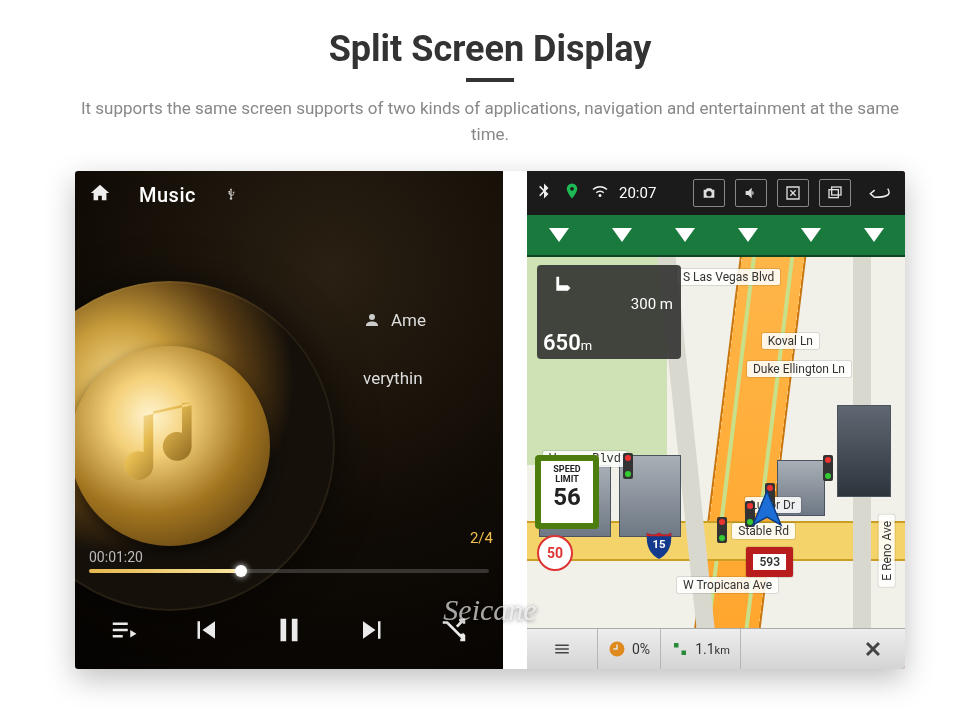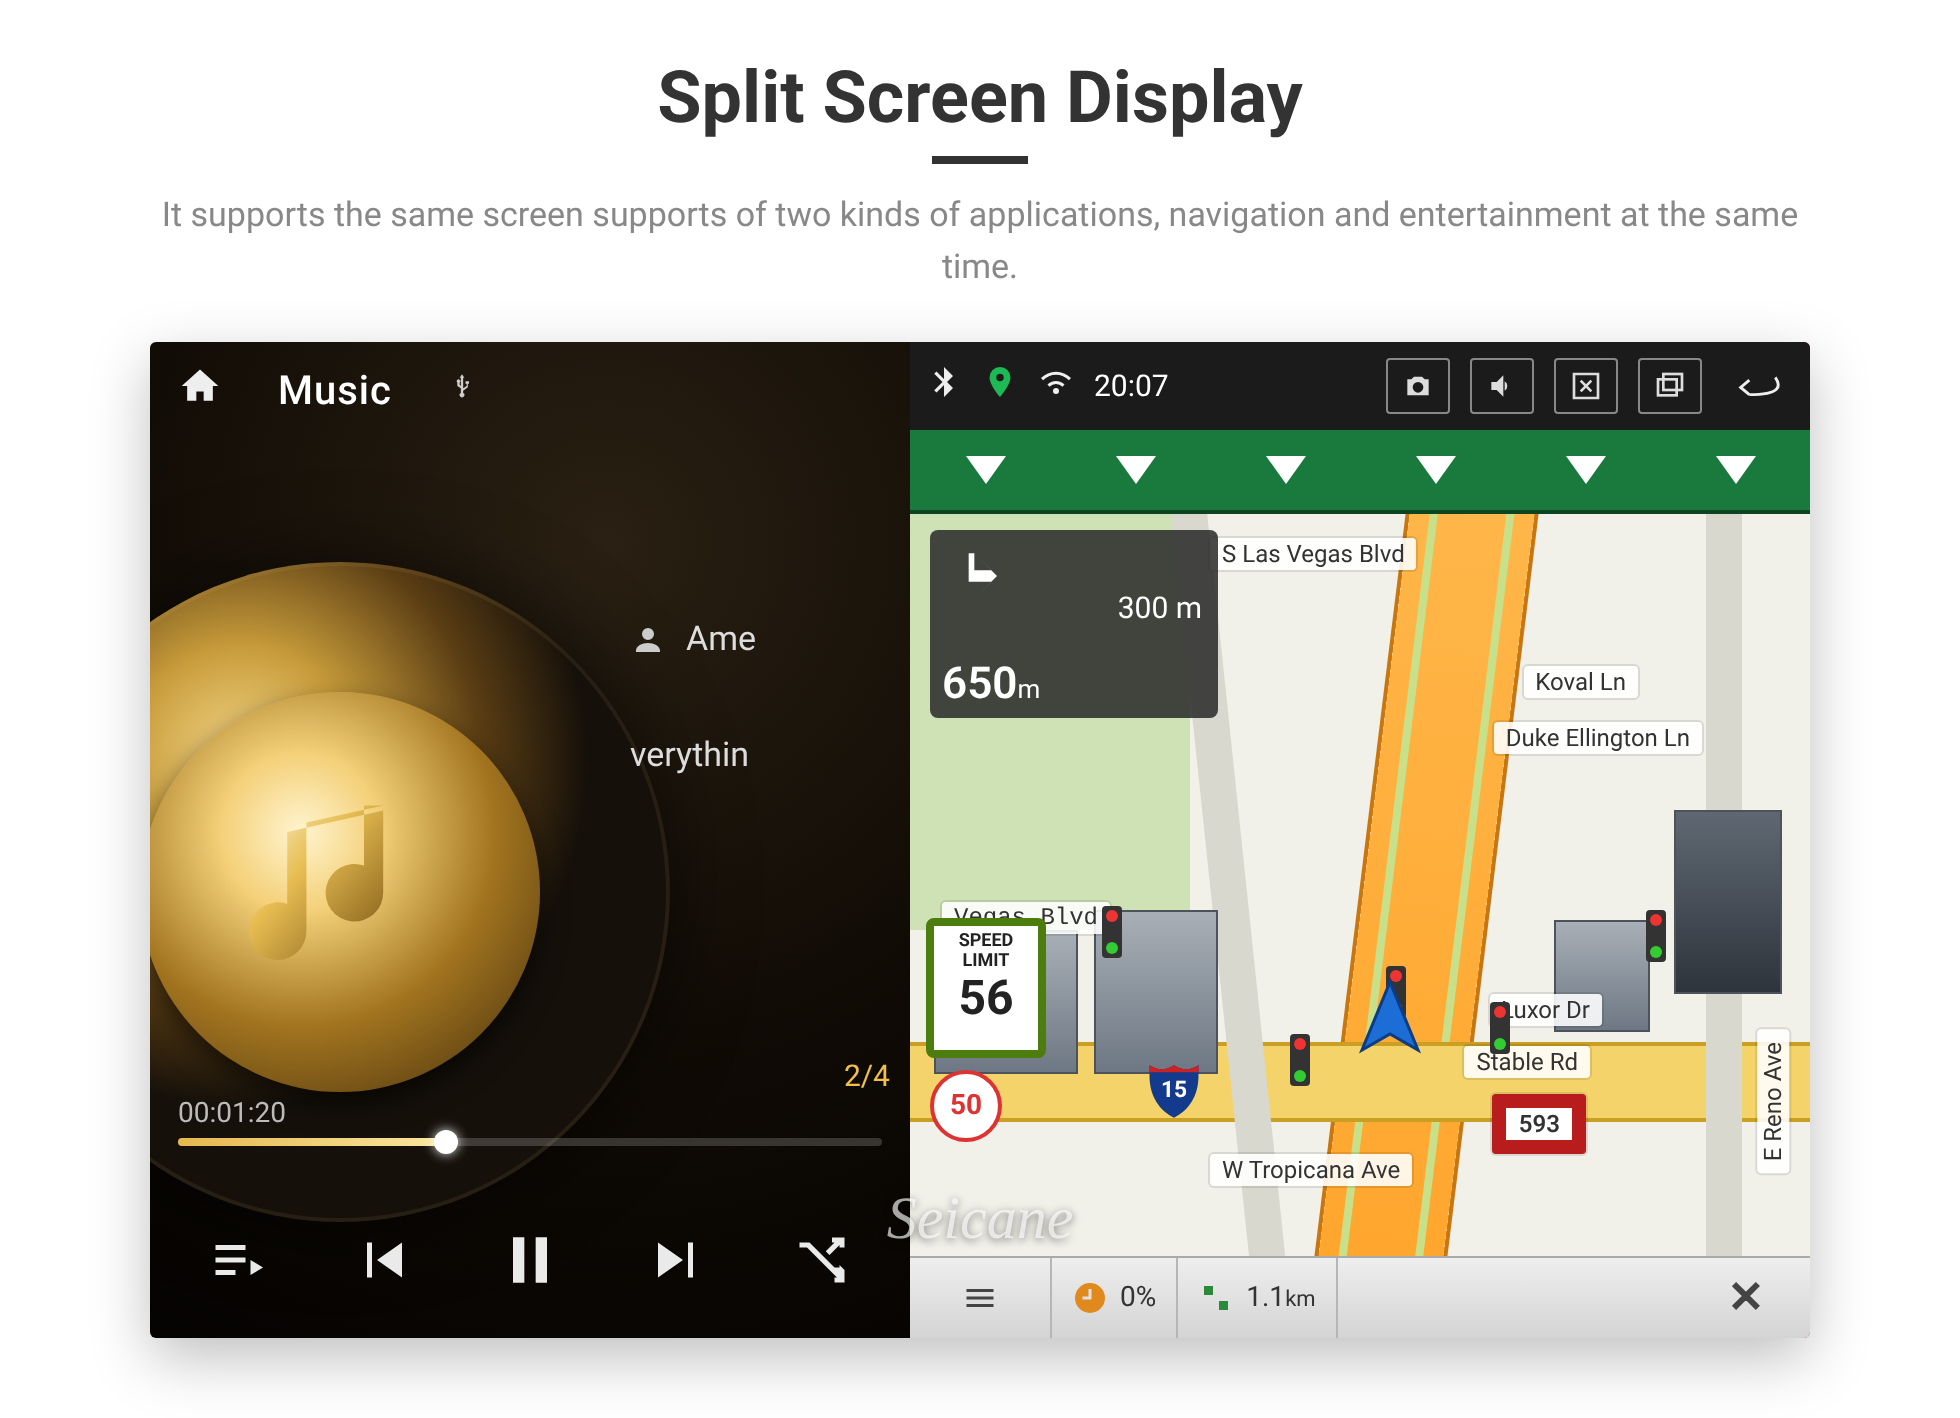--- a/index.html
+++ b/index.html
@@ -34,21 +34,21 @@
     height:498px;
     margin:0 auto;
     display:flex;
     box-shadow:0 10px 30px rgba(0,0,0,.25);
     position:relative;
     border-radius:3px;
     overflow:hidden;
   }
   
   .music{
-    width:380px;
+    width:428px;
     height:100%;
     background:radial-gradient(circle at 60% 20%, #2a2013 0%, #100b05 55%, #050302 100%);
     color:#fff;
     position:relative;
     overflow:hidden;
   }
   .music-top{
     height:48px;
     display:flex;
     align-items:center;
@@ -112,20 +112,21 @@
     position:absolute;left:0;right:0;bottom:0;height:74px;
     display:flex;align-items:center;justify-content:space-around;
     padding:0 8px;
   }
   .music-controls .btn svg{width:30px;height:30px;fill:#eaeaea;}
   .music-controls .btn.pause svg{width:34px;height:34px;}
   
   .nav{
     flex:1;height:100%;position:relative;background:#be185d;
     color:#222;
+    margin-left:24px;
   }
   .status-bar{
     position:absolute;left:0;right:0;top:0;height:44px;
     background:#1b1b1b;color:#fff;
     display:flex;align-items:center;padding:0 8px;gap:10px;
     font-size:15px;z-index:20;
   }
   .status-bar .spacer{flex:1;}
   .status-bar svg{width:18px;height:18px;fill:#eee;}
   .status-bar .gps svg{fill:#1db954;}
@@ -197,21 +198,21 @@
   .sl2{right:86px;top:78px;}
   .sl3{right:54px;top:106px;}
   .sl4{left:16px;top:196px;font-family:Liberation Mono, monospace;}
   .sl5{right:104px;bottom:116px;}
   .sl6{right:110px;bottom:90px;}
   .sl7{right:18px;bottom:106px;transform:rotate(-90deg);transform-origin:right;}
   .sl8{left:150px;bottom:36px;}
   .sl9{right:112px;bottom:52px;background:#fff;border:7px solid #b91c1c;font-weight:600;}
   .speed-limit{
     position:absolute;left:8px;bottom:100px;width:52px;height:62px;
-    background:#fff;border:4px solid #4d7c0f;border-radius:4px;
+    background:#fff;border:6px solid #4d7c0f;border-radius:4px;
     text-align:center;font-weight:700;z-index:10;
   }
   .speed-limit .t{font-size:9px;margin-top:3px;display:block;}
   .speed-limit .n{font-size:24px;display:block;line-height:1.1;}
   .shield{
     position:absolute;left:10px;bottom:58px;width:32px;height:32px;
     background:#fff;border:2px solid #d33;color:#d33;border-radius:50%;
     display:flex;align-items:center;justify-content:center;font-weight:700;font-size:14px;
     z-index:10;
   }

